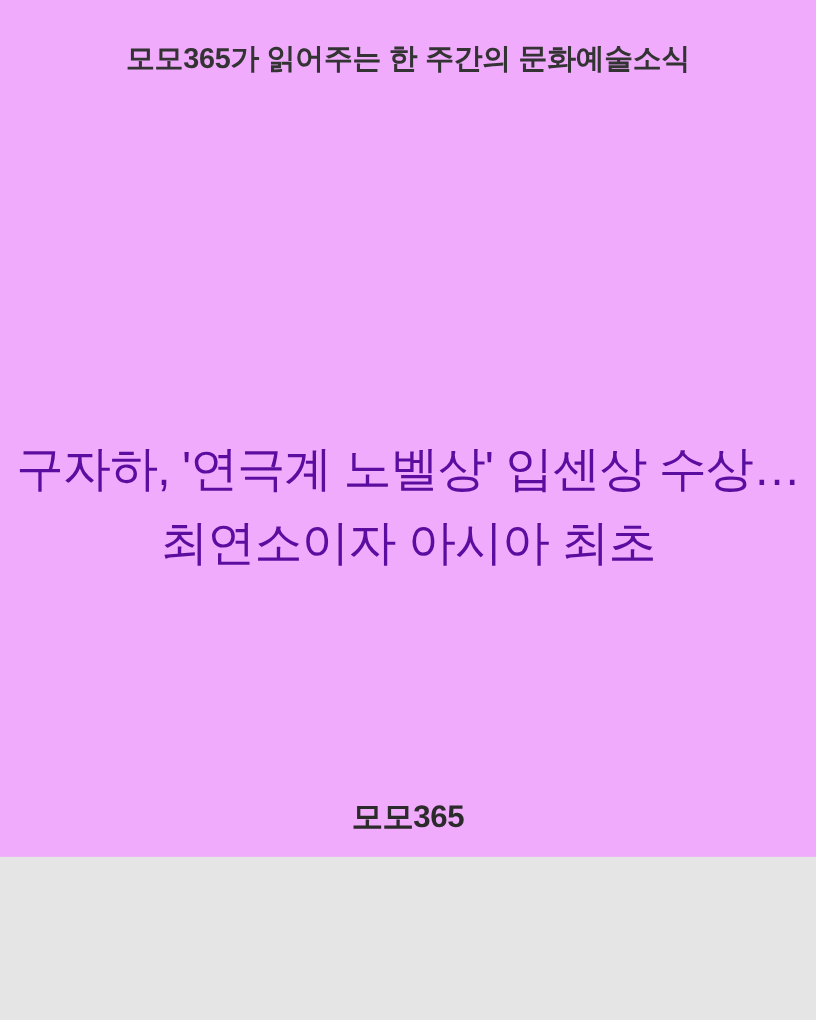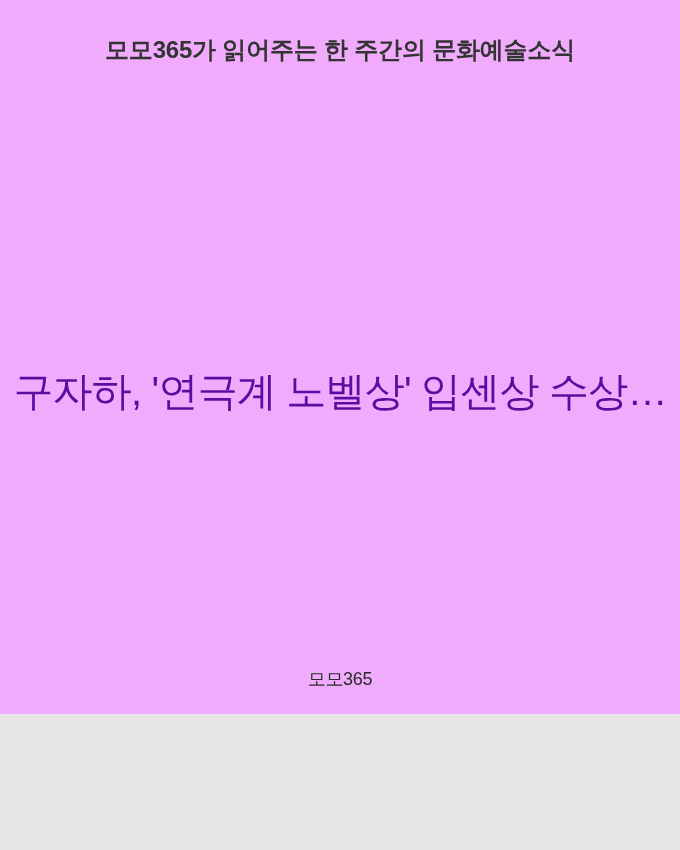--- a/index.html
+++ b/index.html
@@ -77,39 +77,40 @@
     bottom: 0;
     left: 0;
     width: 680px;
     height: 68px;
     display: flex;
     align-items: center;
     justify-content: center;
   }
 
   .footer-brand {
-    font-size: 18px;
-    font-weight: 400;
+    font-size: 26px;
+    font-weight: 700;
     letter-spacing: -0.3px;
     color: #2b2b2b;
     text-align: center;
     white-space: nowrap;
     line-height: 1.1;
   }
 </style>
 </head>
 <body>
 
 <div class="card">
 
   <div class="card-header">
     <div class="header-text">모모365가 읽어주는 한 주간의 문화예술소식</div>
   </div>
 
   <div class="headline-block">
     <div class="headline-line">구자하, '연극계 노벨상' 입센상 수상…</div>
+    <div class="headline-line">최연소이자 아시아 최초</div>
   </div>
 
   <div class="card-footer">
     <div class="footer-brand">모모365</div>
   </div>
 
 </div>
 
 </body></html>

